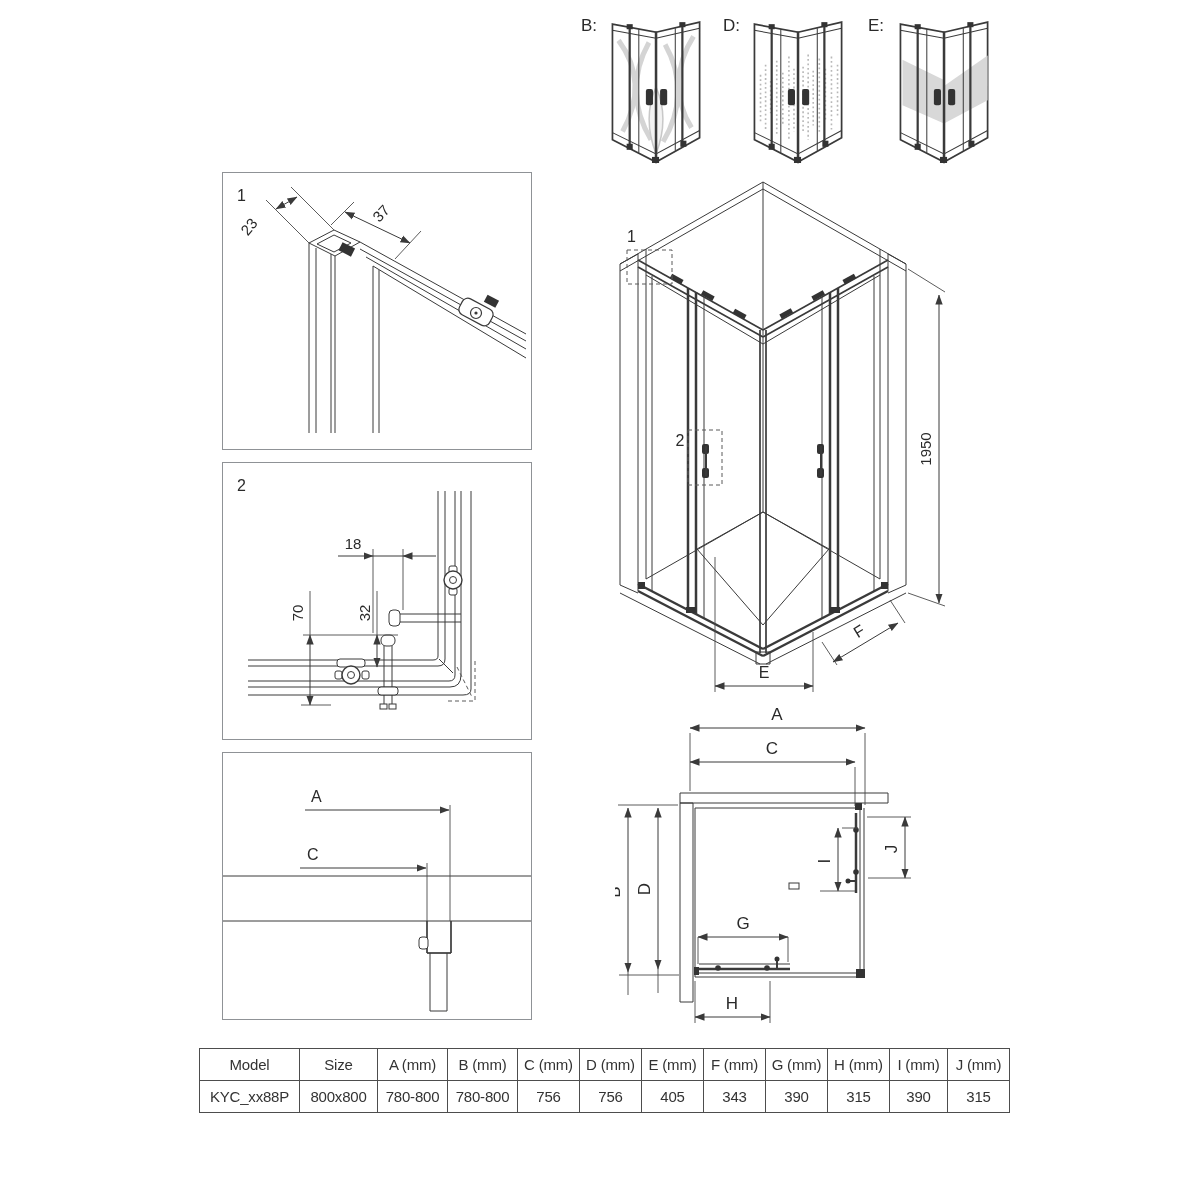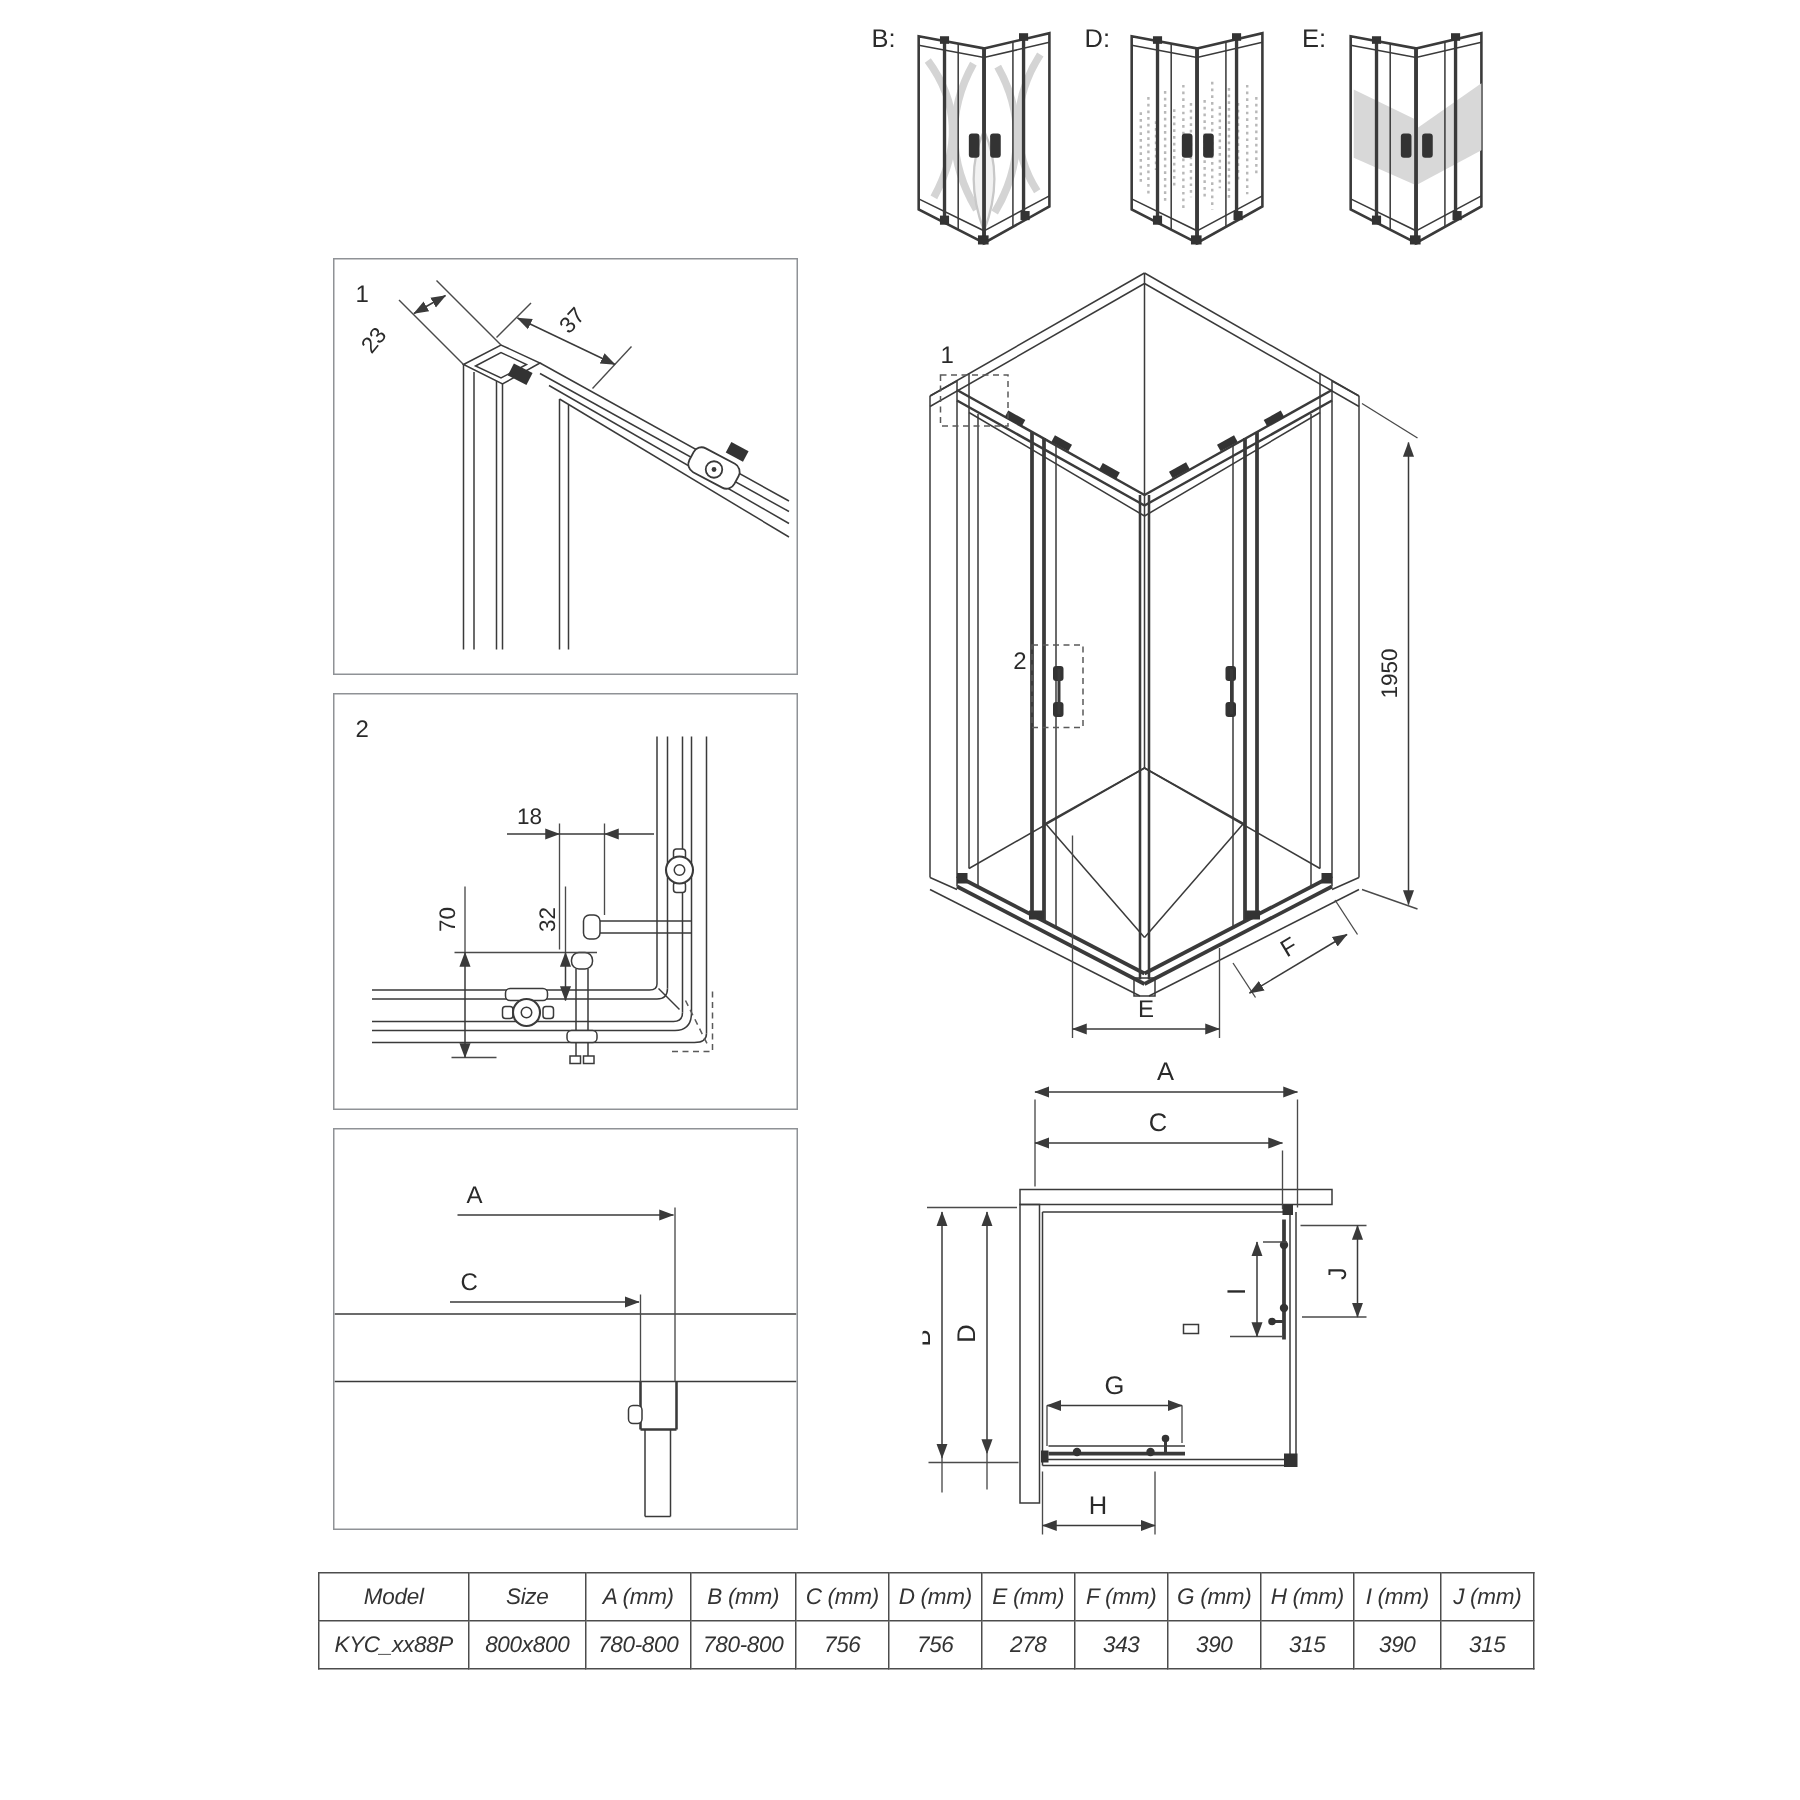--- a/index.html
+++ b/index.html
@@ -15,22 +15,22 @@
   .th{stroke:#3a3a3a;fill:none;stroke-width:2.5;}
   .dim{stroke:#3a3a3a;fill:none;stroke-width:1;}
   .ext{stroke:#4a4a4a;fill:none;stroke-width:0.9;}
   .dash{stroke:#5a5a5a;fill:none;stroke-width:1;stroke-dasharray:4 3;}
   .blk{fill:#333;stroke:none;}
   .t{font-family:"Liberation Sans",sans-serif;font-size:15px;fill:#2a2a2a;text-anchor:middle;}
   .tb{font-size:16px;}
   .tbig{font-size:17px;}
   .ts{text-anchor:start;}
   
-  #specTable{position:absolute;left:212px;top:1048px;width:810px;border-collapse:collapse;
-             table-layout:fixed;font-style:italic;}
+  #specTable{position:absolute;left:199px;top:1048px;width:810px;border-collapse:collapse;
+             table-layout:fixed;}
   #specTable th,#specTable td{border:1px solid #4d4d4d;text-align:center;vertical-align:middle;
              font-size:15px;font-weight:normal;color:#333;height:31px;padding:0;
              letter-spacing:-0.2px;white-space:nowrap;overflow:hidden;}
 </style>
 </head>
 <body>
 
 <div id="sheet">
 
   <div class="vlabel" style="left:581px;top:16px;">B:</div>
@@ -507,21 +507,21 @@
       </tr>
     </thead>
     <tbody>
       <tr>
         <td>KYC_xx88P</td>
         <td>800x800</td>
         <td>780-800</td>
         <td>780-800</td>
         <td>756</td>
         <td>756</td>
-        <td>278</td>
+        <td>405</td>
         <td>343</td>
         <td>390</td>
         <td>315</td>
         <td>390</td>
         <td>315</td>
       </tr>
     </tbody>
   </table>
 
 </div>

